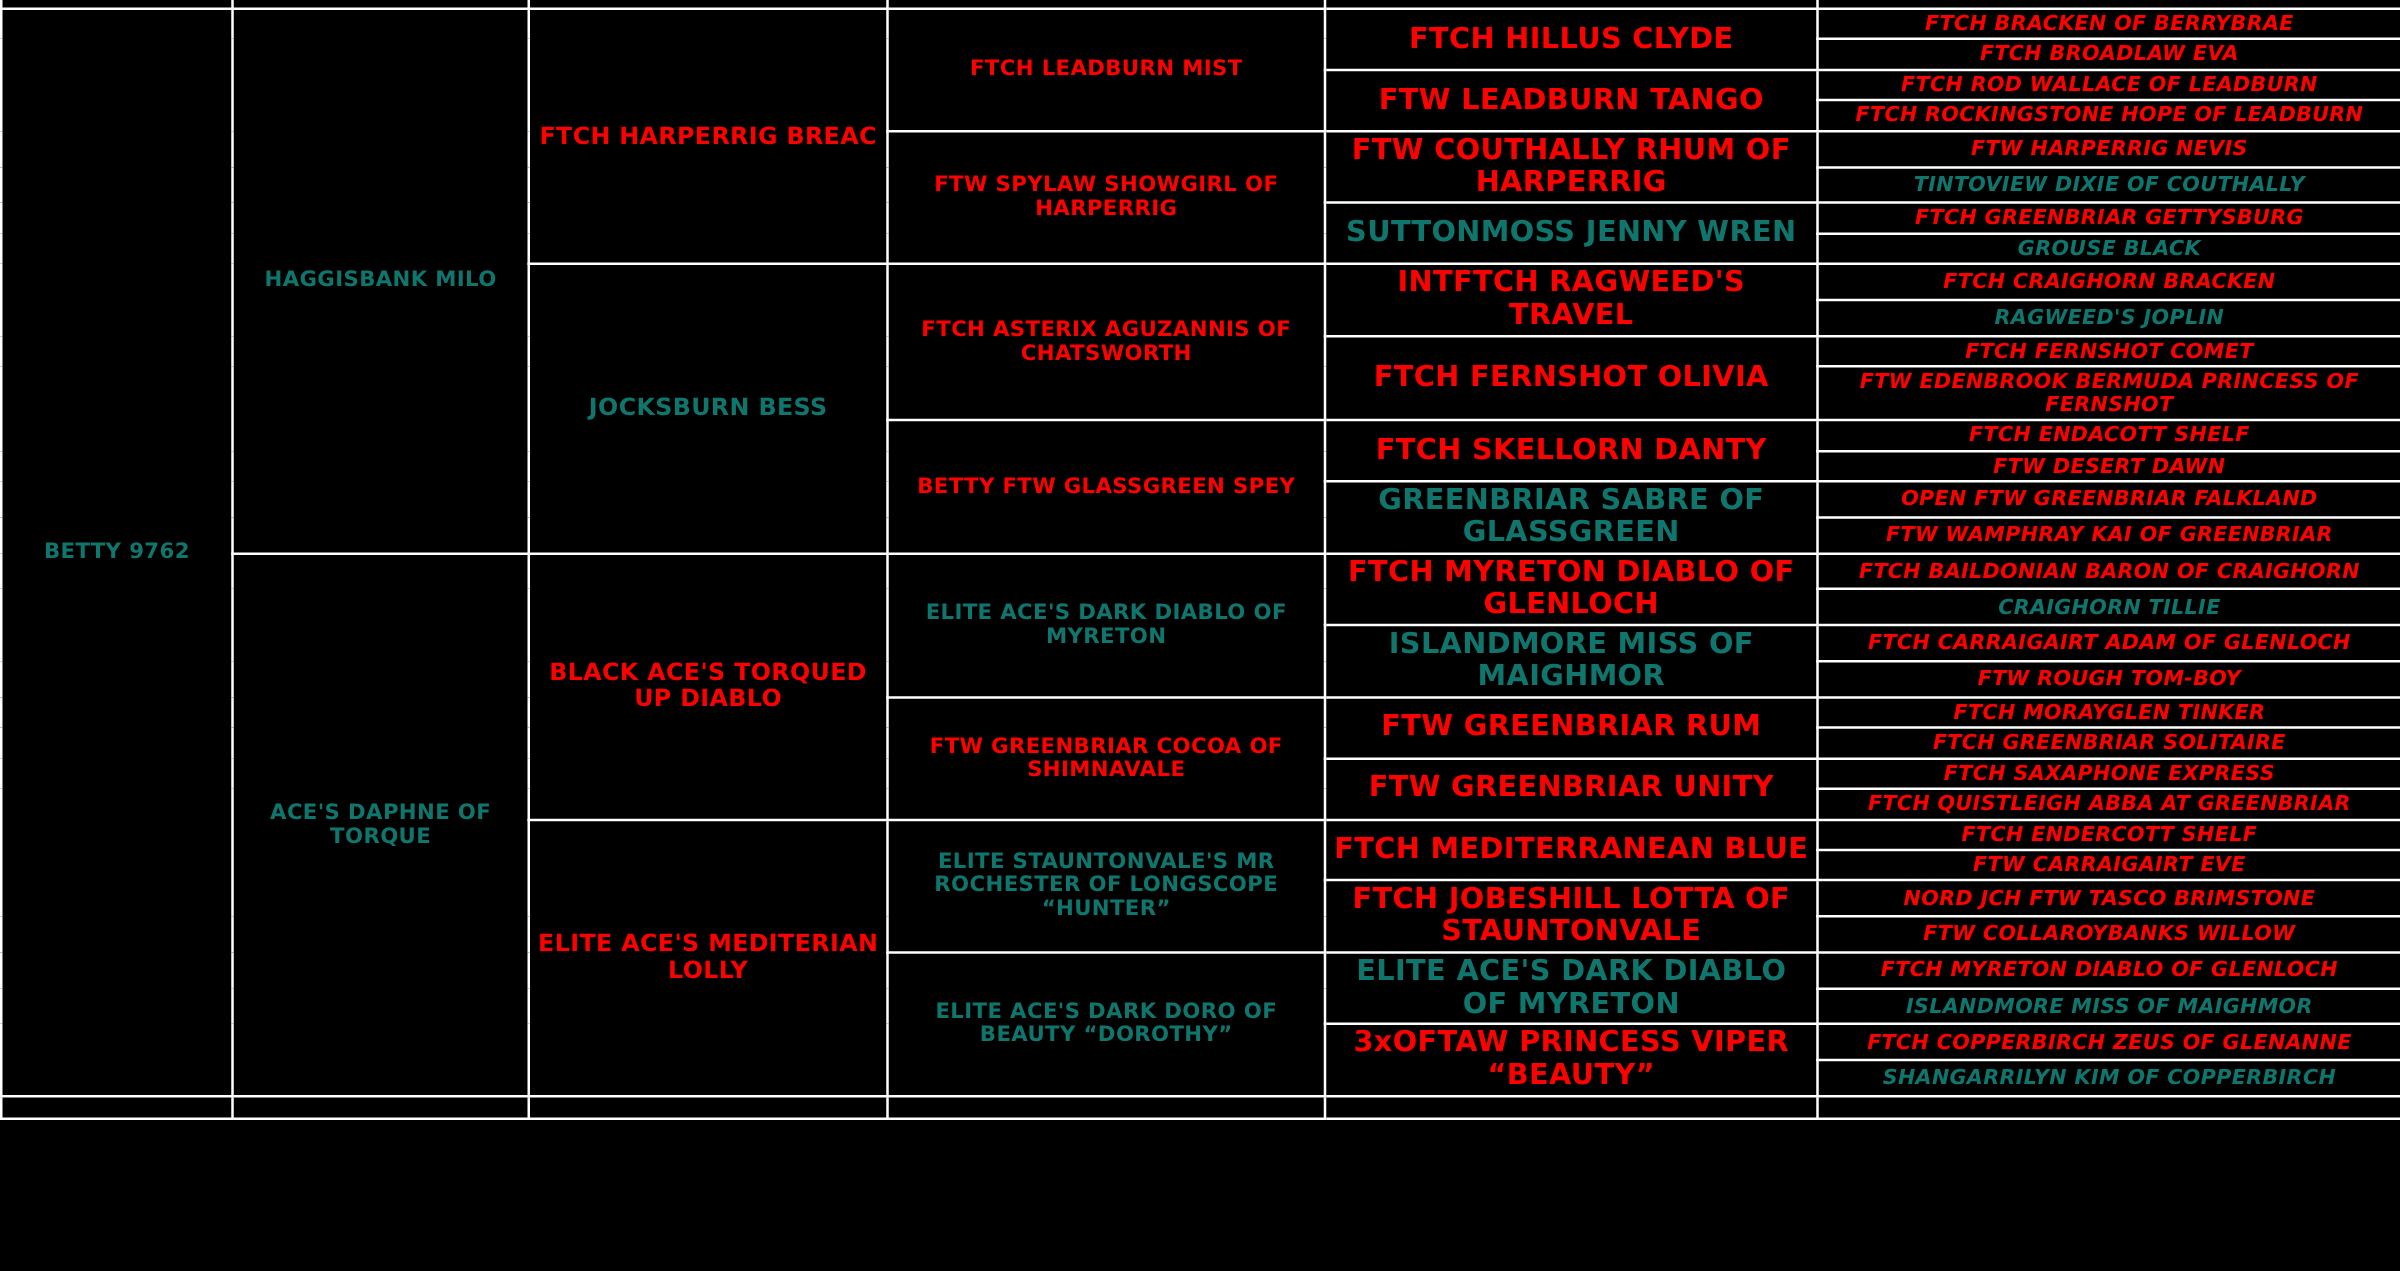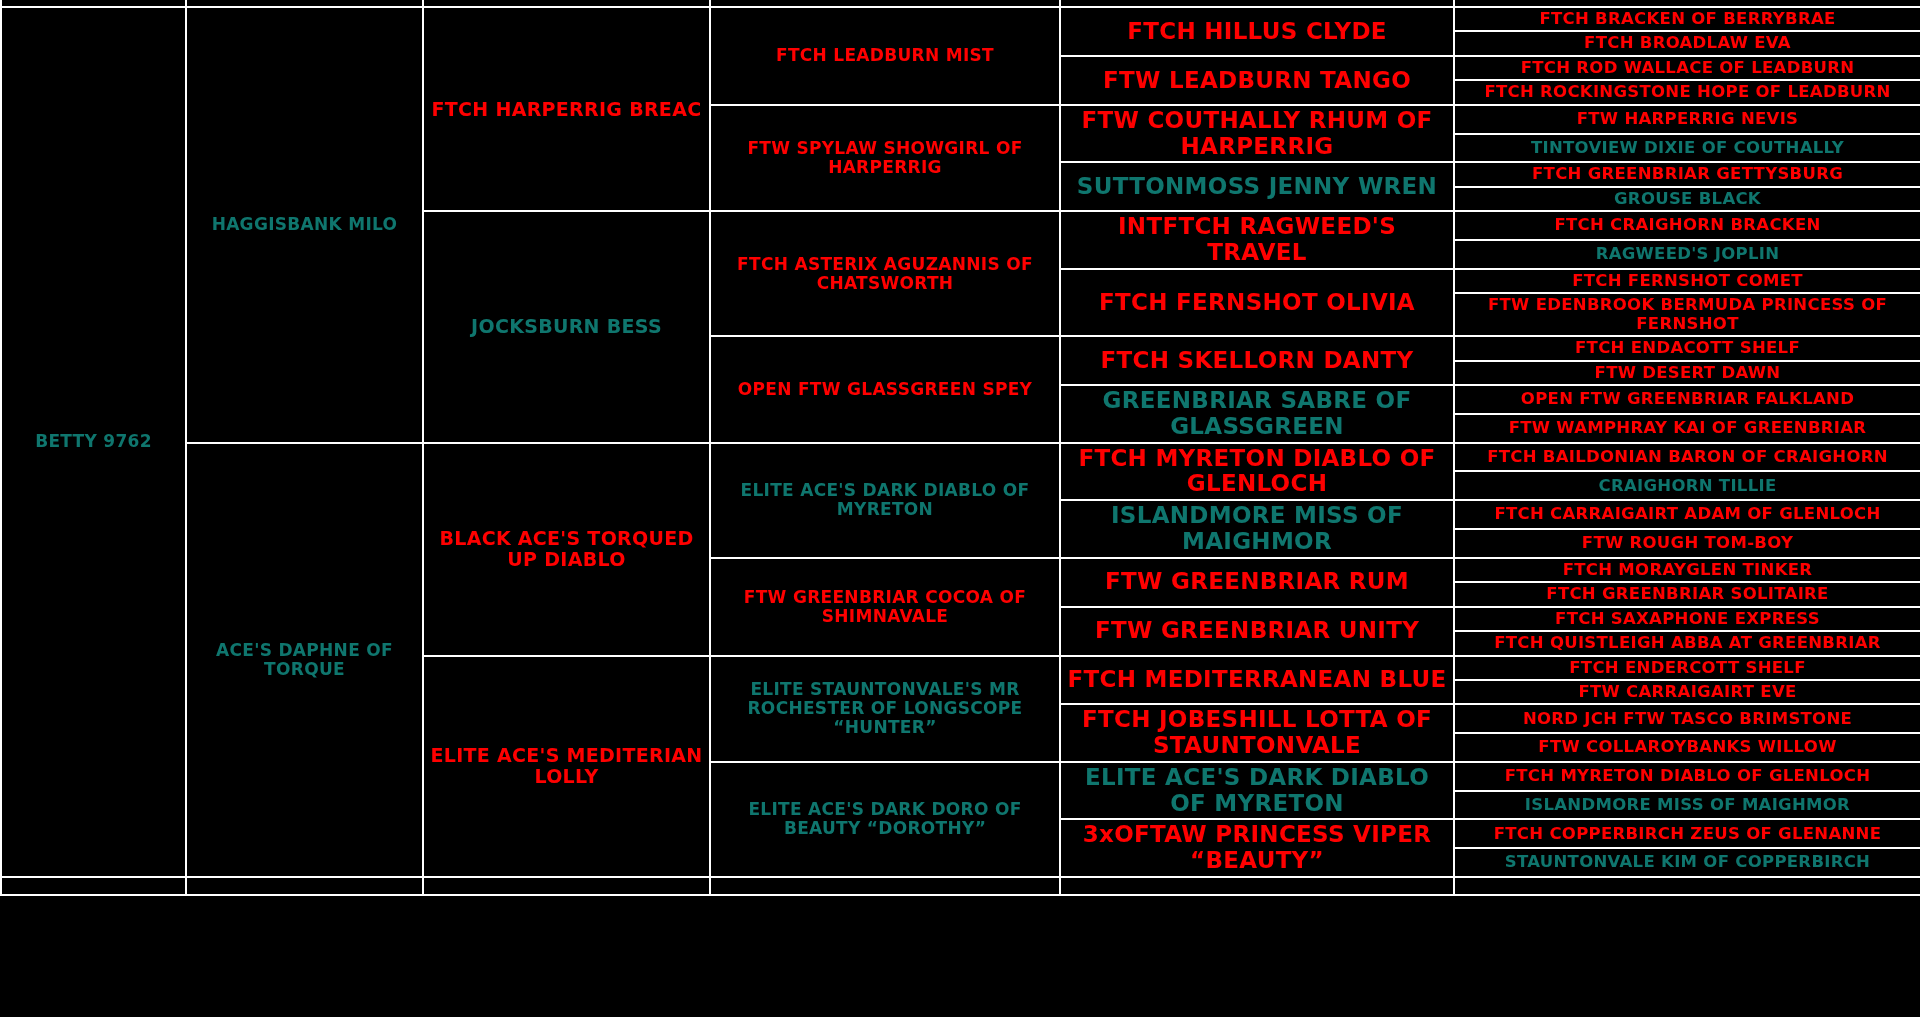--- a/index.html
+++ b/index.html
@@ -48,21 +48,21 @@
   col.g3 { width: 350px; }
   col.g4 { width: 394px; }
   col.g5 { width: 467px; }
 
   
   .gen0 { font-size: 17px; }
   .gen1 { font-size: 17px; }
   .gen2 { font-size: 19px; }
   .gen3 { font-size: 17px; border-radius: 22px; }
   .gen4 { font-size: 23px; }
-  .gen5 { font-size: 16.5px; }
+  .gen5 { font-size: 16.5px; font-style: italic; }
 
   .spacer td { border: 2px solid #ffffff; height: 12px; padding: 0; }
   .edgetop td { height: 10px; padding: 0; }
 </style>
 </head>
 <body>
 
 <div id="pedigree">
   <table class="ped">
     <colgroup>
@@ -128,21 +128,21 @@
         <td class="gen5 c-white">RAGWEED'S JOPLIN</td>
       </tr>
       <tr>
         <td class="gen4 c-red" rowspan="2">FTCH FERNSHOT OLIVIA</td>
         <td class="gen5 c-red">FTCH FERNSHOT COMET</td>
       </tr>
       <tr>
         <td class="gen5 c-red">FTW EDENBROOK BERMUDA PRINCESS OF FERNSHOT</td>
       </tr>
       <tr>
-        <td class="gen3 c-red" rowspan="4">OPEN FTW GLASSGREEN SPEY</td>
+        <td class="gen3 c-red" rowspan="4">BETTY FTW GLASSGREEN SPEY</td>
         <td class="gen4 c-red" rowspan="2">FTCH SKELLORN DANTY</td>
         <td class="gen5 c-red">FTCH ENDACOTT SHELF</td>
       </tr>
       <tr>
         <td class="gen5 c-red">FTW DESERT DAWN</td>
       </tr>
       <tr>
         <td class="gen4 c-white" rowspan="2">GREENBRIAR SABRE OF GLASSGREEN</td>
         <td class="gen5 c-red">OPEN FTW GREENBRIAR FALKLAND</td>
       </tr>
@@ -205,21 +205,21 @@
         <td class="gen5 c-red">FTCH MYRETON DIABLO OF GLENLOCH</td>
       </tr>
       <tr>
         <td class="gen5 c-white">ISLANDMORE MISS OF MAIGHMOR</td>
       </tr>
       <tr>
         <td class="gen4 c-red" rowspan="2">3xOFTAW PRINCESS VIPER “BEAUTY”</td>
         <td class="gen5 c-red">FTCH COPPERBIRCH ZEUS OF GLENANNE</td>
       </tr>
       <tr>
-        <td class="gen5 c-white">STAUNTONVALE KIM OF COPPERBIRCH</td>
+        <td class="gen5 c-white">SHANGARRILYN KIM OF COPPERBIRCH</td>
       </tr>
 
       <tr class="spacer">
         <td></td>
         <td></td>
         <td></td>
         <td></td>
         <td></td>
         <td></td>
       </tr>

